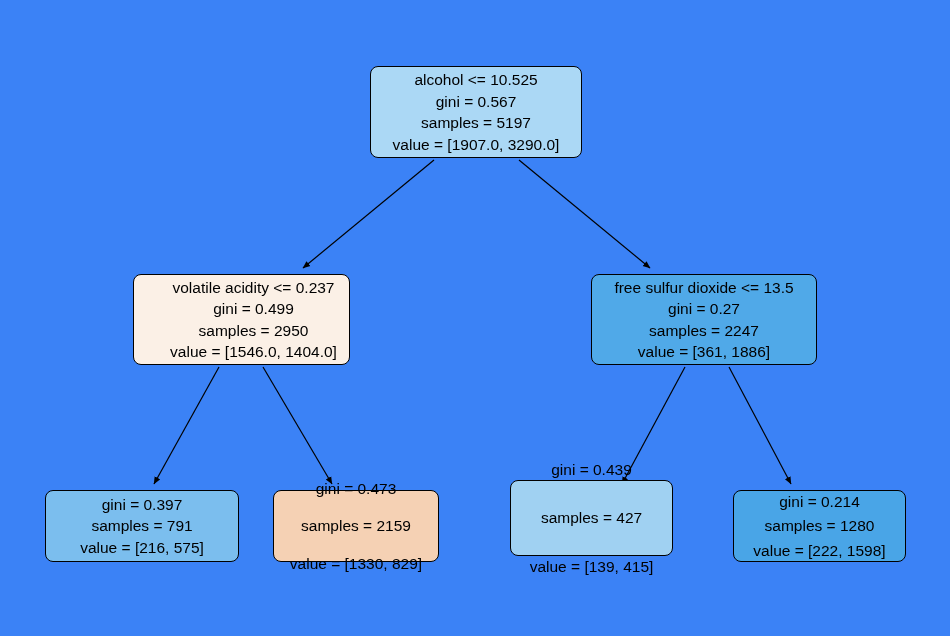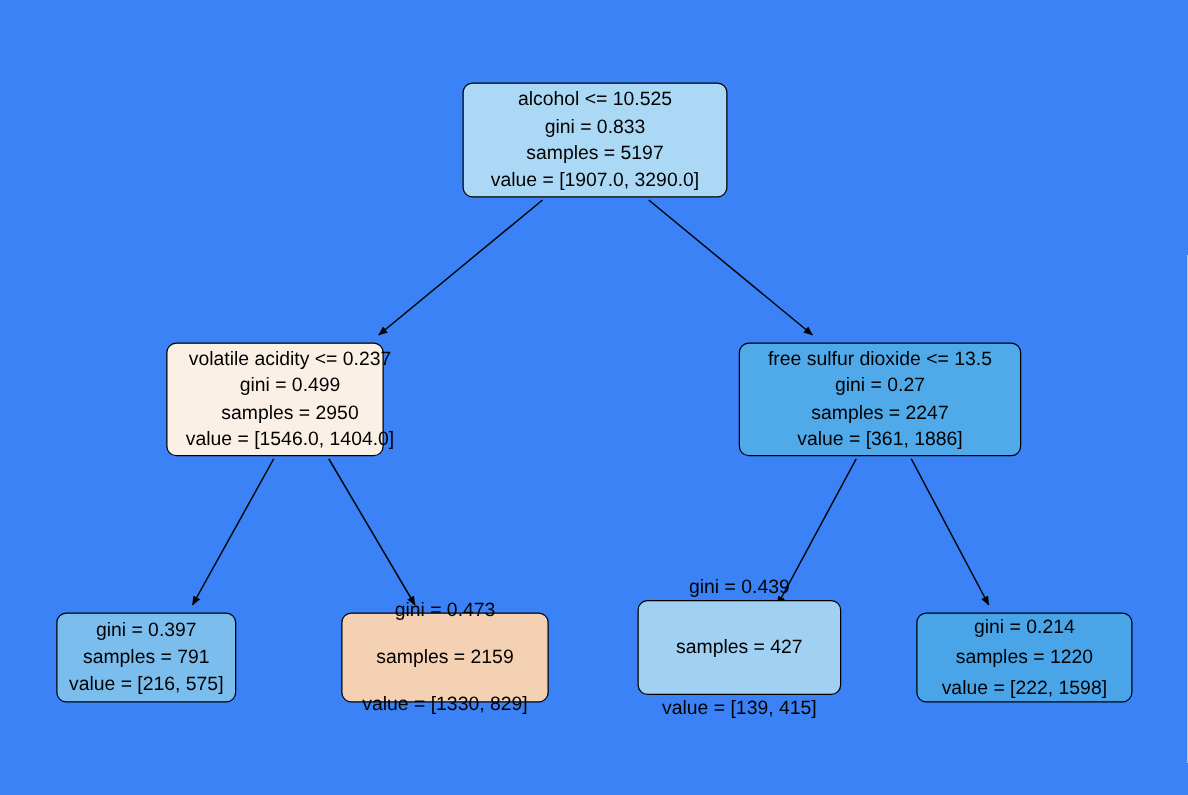--- a/index.html
+++ b/index.html
@@ -32,23 +32,23 @@
     flex-direction: column;
     justify-content: center;
     align-items: center;
     text-align: center;
     font-size: 15.5px;
     line-height: 21.5px;
     color: #000000;
     white-space: nowrap;
   }
   .node-root      { left: 370px; top:  66px; width: 212px; height: 92px; }
-  .node-left      { left: 133px; top: 274px; width: 174px; height: 91px; padding-left: 24px; }
+  .node-left      { left: 133px; top: 274px; width: 217px; height: 91px; padding-left: 24px; }
   .node-right     { left: 591px; top: 274px; width: 226px; height: 91px; }
-  .node-leaf-ll   { left:  45px; top: 490px; width: 144px; height: 72px; }
+  .node-leaf-ll   { left:  45px; top: 490px; width: 194px; height: 72px; }
   .node-leaf-lr   { left: 273px; top: 490px; width: 166px; height: 72px; }
   .node-leaf-rl   { left: 510px; top: 480px; width: 163px; height: 76px; gap: 27px; }
   .node-leaf-rr   { left: 733px; top: 490px; width: 173px; height: 72px; }
   .edge {
     stroke: #000000;
     stroke-width: 1.2;
     fill: none;
   }
 </style>
 </head>
@@ -65,21 +65,21 @@
     <path class="edge" marker-end="url(#arrow)" d="M 434 160 L 303 268"></path>
     <path class="edge" marker-end="url(#arrow)" d="M 519 160 L 650 268"></path>
     <path class="edge" marker-end="url(#arrow)" d="M 219 367 L 154 484"></path>
     <path class="edge" marker-end="url(#arrow)" d="M 263 367 L 332 484"></path>
     <path class="edge" marker-end="url(#arrow)" d="M 685 367 L 622 484"></path>
     <path class="edge" marker-end="url(#arrow)" d="M 729 367 L 791 484"></path>
   </svg>
 
   <div class="tree-node node-root" style="background-color: rgb(171, 216, 245);">
     <div>alcohol &lt;= 10.525</div>
-    <div>gini = 0.833</div>
+    <div>gini = 0.567</div>
     <div>samples = 5197</div>
     <div>value = [1907.0, 3290.0]</div>
   </div>
 
   <div class="tree-node node-left" style="background-color: rgb(251, 240, 230);">
     <div>volatile acidity &lt;= 0.237</div>
     <div>gini = 0.499</div>
     <div>samples = 2950</div>
     <div>value = [1546.0, 1404.0]</div>
   </div>
@@ -104,17 +104,17 @@
   </div>
 
   <div class="tree-node node-leaf-rl" style="background-color: rgb(160, 209, 242);">
     <div>gini = 0.439</div>
     <div>samples = 427</div>
     <div>value = [139, 415]</div>
   </div>
 
   <div class="tree-node node-leaf-rr" style="background-color: rgb(73, 165, 231); justify-content: space-between;">
     <div>gini = 0.214</div>
-    <div>samples = 1220</div>
+    <div>samples = 1280</div>
     <div>value = [222, 1598]</div>
   </div>
 
 </div>
 
 </body></html>

